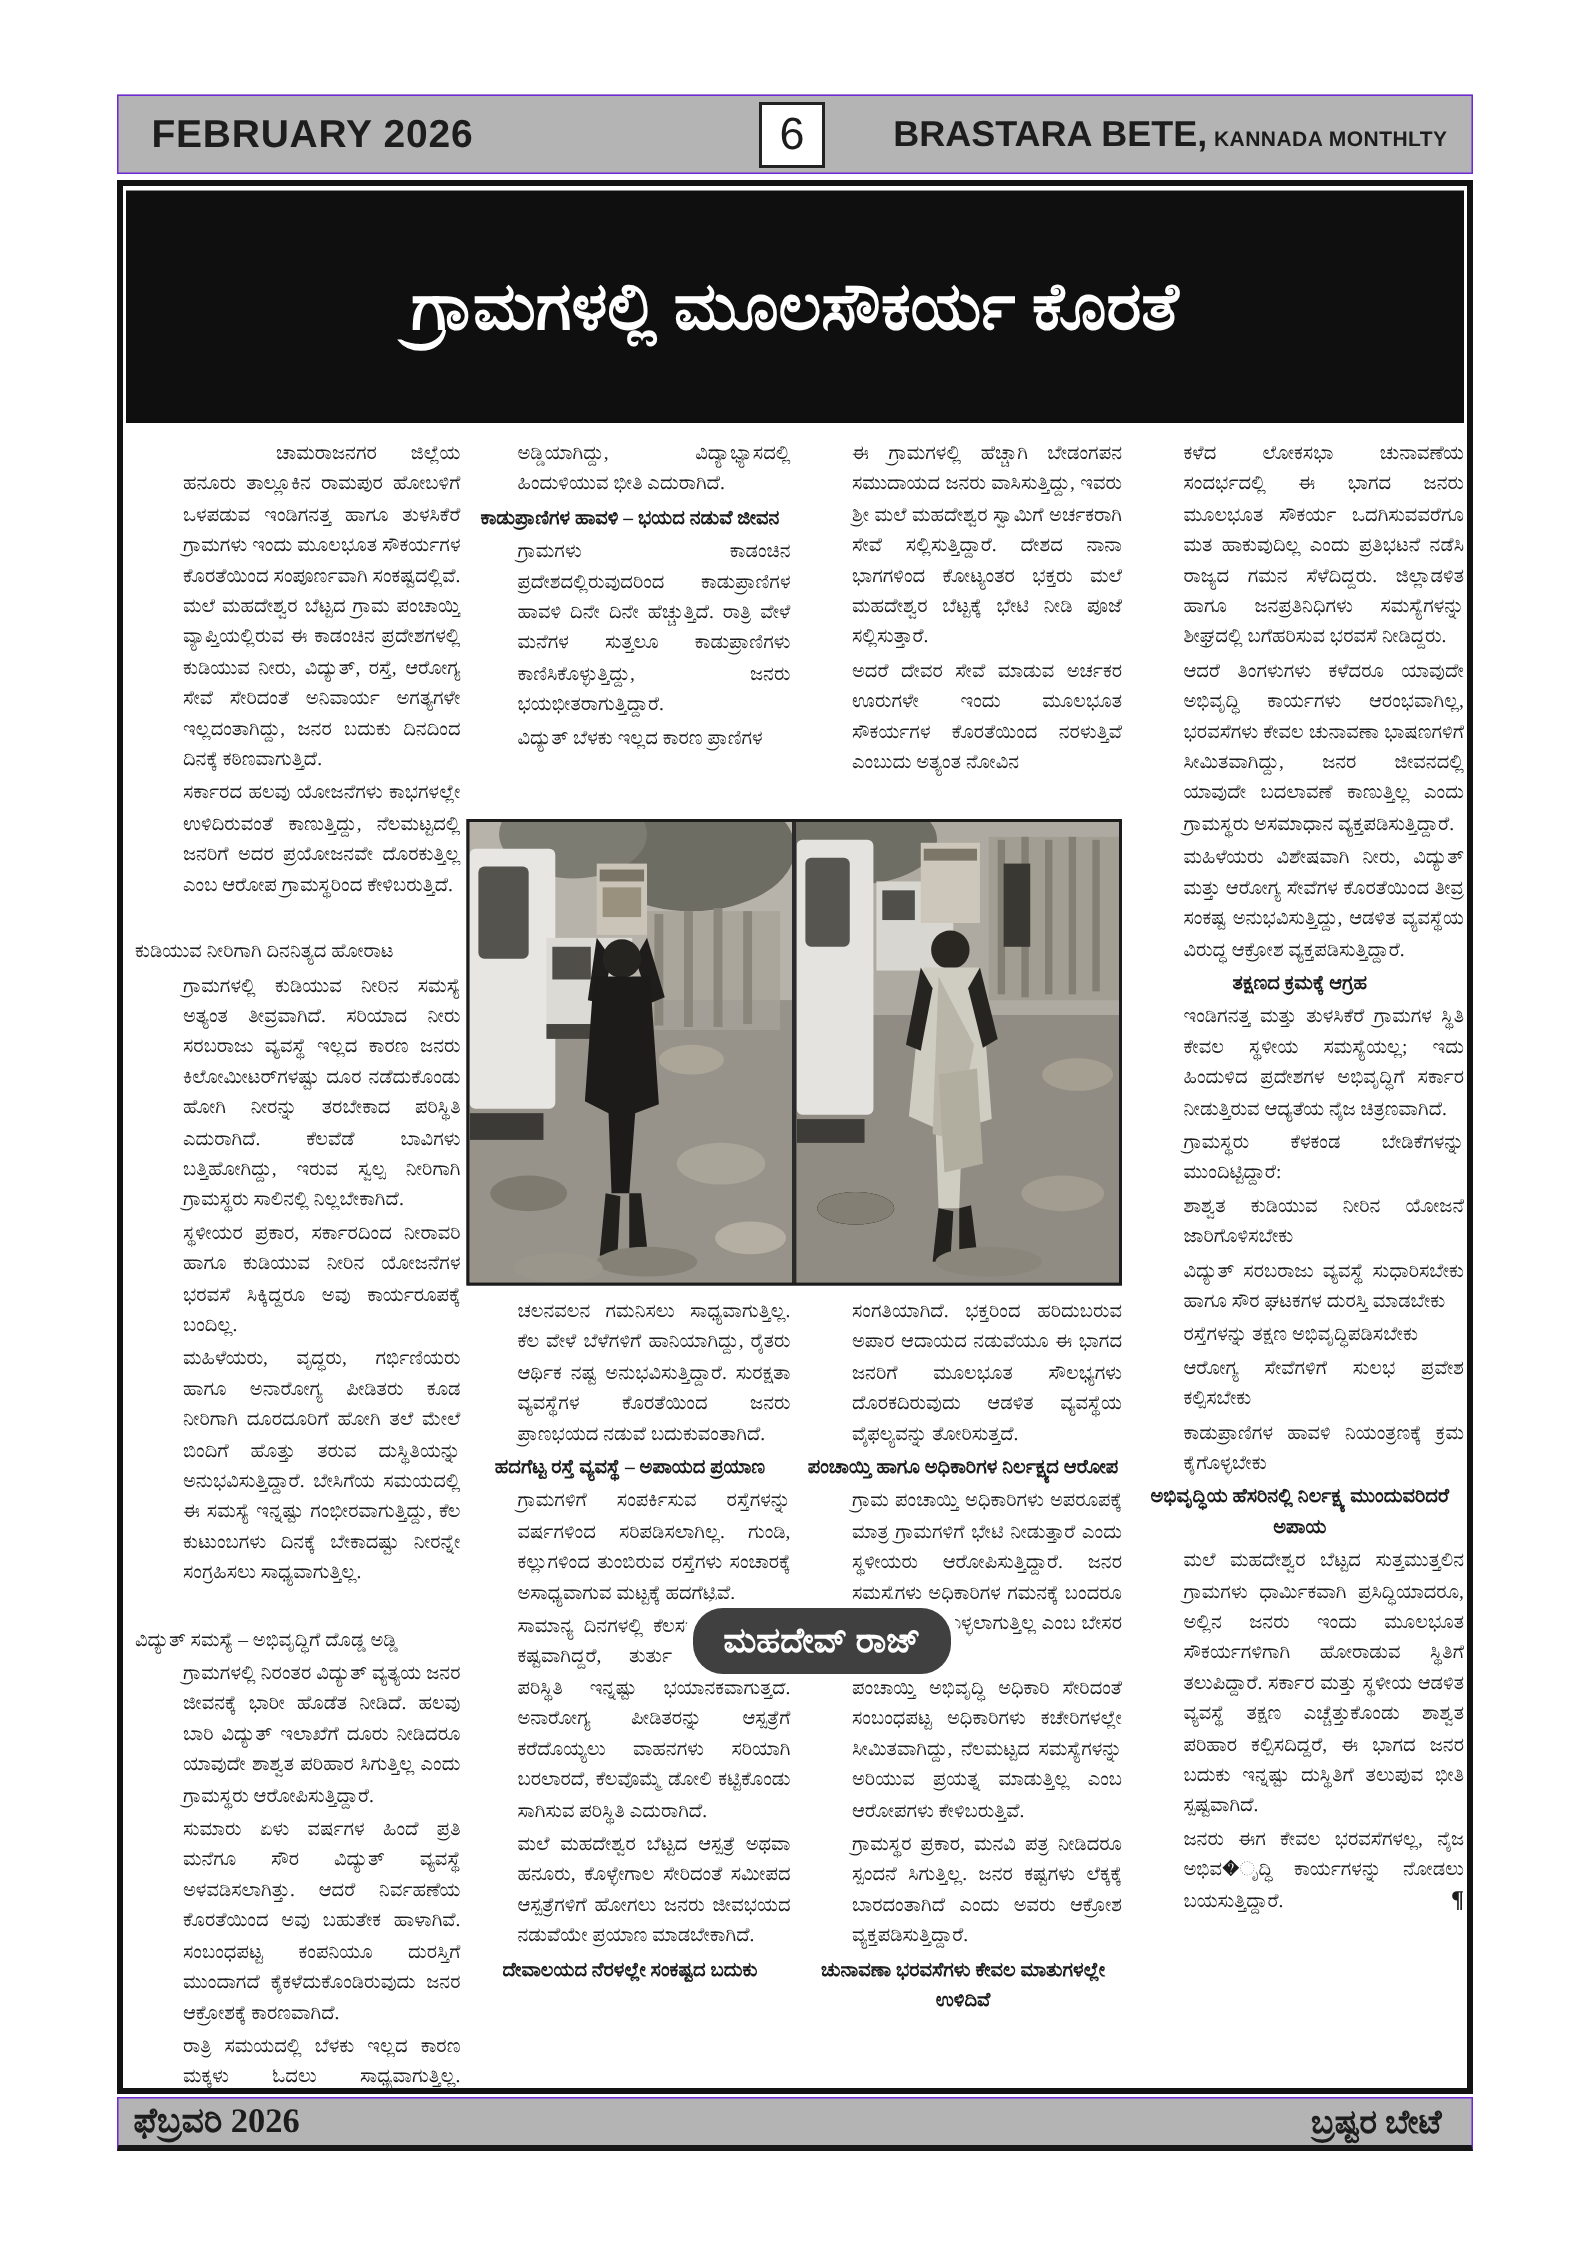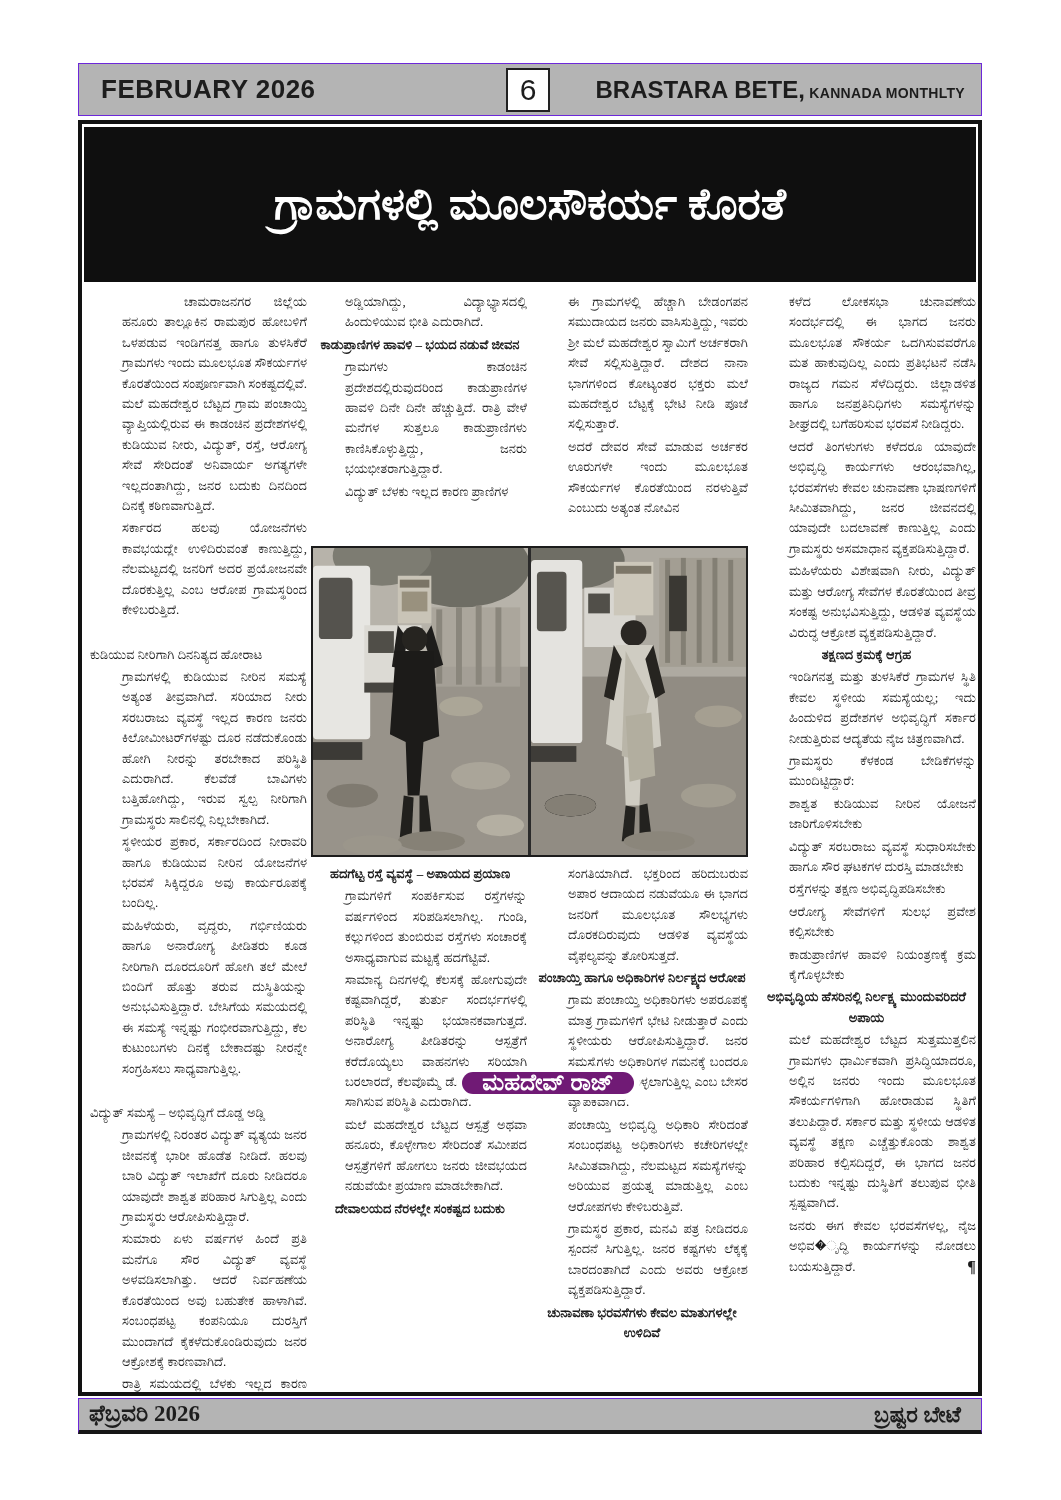--- a/index.html
+++ b/index.html
@@ -44,21 +44,21 @@
   #col3bot{left:536px;top:864px;width:212px;height:532px;}
   #col4{left:757px;top:292px;width:219px;height:1104px;}
 
   
   .photos{position:absolute;left:311px;top:546px;width:437px;height:311px;background:#2a2a2a;
           border:2px solid #1c1c1c;box-sizing:border-box;display:flex;gap:3px;}
   .photo{flex:1;background:#9a958d;position:relative;overflow:hidden;}
   .photo svg{display:block;width:100%;height:100%;}
 
   
-  .byline{position:absolute;left:462px;top:1072px;width:172px;height:22px;background:#701a75;
+  .byline{position:absolute;left:462px;top:1072px;width:172px;height:44px;background:#404040;
           border-radius:20px;box-shadow:0 0 0 6px #ffffff;display:flex;align-items:center;justify-content:center;
           color:#ffffff;font-weight:bold;font-size:23px;z-index:6;white-space:nowrap;overflow:hidden;}
 </style>
 </head>
 <body>
 
 <div class="page">
 
   <div class="bar header-bar">
     <div class="hdr-left">FEBRUARY 2026</div>
@@ -72,21 +72,21 @@
   </div>
 
   <div class="article-frame"></div>
 
   <div class="banner">
     <div class="hl">ಗ್ರಾಮಗಳಲ್ಲಿ ಮೂಲಸೌಕರ್ಯ ಕೊರತೆ</div>
   </div>
 
   <div class="col" id="col1">
     <p class="p-body p-ind">ಚಾಮರಾಜನಗರ ಜಿಲ್ಲೆಯ ಹನೂರು ತಾಲ್ಲೂಕಿನ ರಾಮಪುರ ಹೋಬಳಿಗೆ ಒಳಪಡುವ ಇಂಡಿಗನತ್ತ ಹಾಗೂ ತುಳಸಿಕೆರೆ ಗ್ರಾಮಗಳು ಇಂದು ಮೂಲಭೂತ ಸೌಕರ್ಯಗಳ ಕೊರತೆಯಿಂದ ಸಂಪೂರ್ಣವಾಗಿ ಸಂಕಷ್ಟದಲ್ಲಿವೆ. ಮಲೆ ಮಹದೇಶ್ವರ ಬೆಟ್ಟದ ಗ್ರಾಮ ಪಂಚಾಯ್ತಿ ವ್ಯಾಪ್ತಿಯಲ್ಲಿರುವ ಈ ಕಾಡಂಚಿನ ಪ್ರದೇಶಗಳಲ್ಲಿ ಕುಡಿಯುವ ನೀರು, ವಿದ್ಯುತ್, ರಸ್ತೆ, ಆರೋಗ್ಯ ಸೇವೆ ಸೇರಿದಂತೆ ಅನಿವಾರ್ಯ ಅಗತ್ಯಗಳೇ ಇಲ್ಲದಂತಾಗಿದ್ದು, ಜನರ ಬದುಕು ದಿನದಿಂದ ದಿನಕ್ಕೆ ಕಠಿಣವಾಗುತ್ತಿದೆ.</p>
-    <p class="p-body">ಸರ್ಕಾರದ ಹಲವು ಯೋಜನೆಗಳು ಕಾವಭಯದ್ಲೇ ಉಳಿದಿರುವಂತೆ ಕಾಣುತ್ತಿದ್ದು, ನೆಲಮಟ್ಟದಲ್ಲಿ ಜನರಿಗೆ ಅದರ ಪ್ರಯೋಜನವೇ ದೊರಕುತ್ತಿಲ್ಲ ಎಂಬ ಆರೋಪ ಗ್ರಾಮಸ್ಥರಿಂದ ಕೇಳಿಬರುತ್ತಿದೆ.</p>
+    <p class="p-body">ಸರ್ಕಾರದ ಹಲವು ಯೋಜನೆಗಳು ಕಾಭಗಳಲ್ಲೇ ಉಳಿದಿರುವಂತೆ ಕಾಣುತ್ತಿದ್ದು, ನೆಲಮಟ್ಟದಲ್ಲಿ ಜನರಿಗೆ ಅದರ ಪ್ರಯೋಜನವೇ ದೊರಕುತ್ತಿಲ್ಲ ಎಂಬ ಆರೋಪ ಗ್ರಾಮಸ್ಥರಿಂದ ಕೇಳಿಬರುತ್ತಿದೆ.</p>
     <p class="p-sub">ಕುಡಿಯುವ ನೀರಿಗಾಗಿ ದಿನನಿತ್ಯದ ಹೋರಾಟ</p>
     <p class="p-body">ಗ್ರಾಮಗಳಲ್ಲಿ ಕುಡಿಯುವ ನೀರಿನ ಸಮಸ್ಯೆ ಅತ್ಯಂತ ತೀವ್ರವಾಗಿದೆ. ಸರಿಯಾದ ನೀರು ಸರಬರಾಜು ವ್ಯವಸ್ಥೆ ಇಲ್ಲದ ಕಾರಣ ಜನರು ಕಿಲೋಮೀಟರ್‌ಗಳಷ್ಟು ದೂರ ನಡೆದುಕೊಂಡು ಹೋಗಿ ನೀರನ್ನು ತರಬೇಕಾದ ಪರಿಸ್ಥಿತಿ ಎದುರಾಗಿದೆ. ಕೆಲವೆಡೆ ಬಾವಿಗಳು ಬತ್ತಿಹೋಗಿದ್ದು, ಇರುವ ಸ್ವಲ್ಪ ನೀರಿಗಾಗಿ ಗ್ರಾಮಸ್ಥರು ಸಾಲಿನಲ್ಲಿ ನಿಲ್ಲಬೇಕಾಗಿದೆ.</p>
     <p class="p-body">ಸ್ಥಳೀಯರ ಪ್ರಕಾರ, ಸರ್ಕಾರದಿಂದ ನೀರಾವರಿ ಹಾಗೂ ಕುಡಿಯುವ ನೀರಿನ ಯೋಜನೆಗಳ ಭರವಸೆ ಸಿಕ್ಕಿದ್ದರೂ ಅವು ಕಾರ್ಯರೂಪಕ್ಕೆ ಬಂದಿಲ್ಲ.</p>
     <p class="p-body">ಮಹಿಳೆಯರು, ವೃದ್ಧರು, ಗರ್ಭಿಣಿಯರು ಹಾಗೂ ಅನಾರೋಗ್ಯ ಪೀಡಿತರು ಕೂಡ ನೀರಿಗಾಗಿ ದೂರದೂರಿಗೆ ಹೋಗಿ ತಲೆ ಮೇಲೆ ಬಿಂದಿಗೆ ಹೊತ್ತು ತರುವ ದುಸ್ಥಿತಿಯನ್ನು ಅನುಭವಿಸುತ್ತಿದ್ದಾರೆ. ಬೇಸಿಗೆಯ ಸಮಯದಲ್ಲಿ ಈ ಸಮಸ್ಯೆ ಇನ್ನಷ್ಟು ಗಂಭೀರವಾಗುತ್ತಿದ್ದು, ಕೆಲ ಕುಟುಂಬಗಳು ದಿನಕ್ಕೆ ಬೇಕಾದಷ್ಟು ನೀರನ್ನೇ ಸಂಗ್ರಹಿಸಲು ಸಾಧ್ಯವಾಗುತ್ತಿಲ್ಲ.</p>
     <p class="p-sub">ವಿದ್ಯುತ್ ಸಮಸ್ಯೆ – ಅಭಿವೃದ್ಧಿಗೆ ದೊಡ್ಡ ಅಡ್ಡಿ</p>
     <p class="p-body">ಗ್ರಾಮಗಳಲ್ಲಿ ನಿರಂತರ ವಿದ್ಯುತ್ ವ್ಯತ್ಯಯ ಜನರ ಜೀವನಕ್ಕೆ ಭಾರೀ ಹೊಡೆತ ನೀಡಿದೆ. ಹಲವು ಬಾರಿ ವಿದ್ಯುತ್ ಇಲಾಖೆಗೆ ದೂರು ನೀಡಿದರೂ ಯಾವುದೇ ಶಾಶ್ವತ ಪರಿಹಾರ ಸಿಗುತ್ತಿಲ್ಲ ಎಂದು ಗ್ರಾಮಸ್ಥರು ಆರೋಪಿಸುತ್ತಿದ್ದಾರೆ.</p>
     <p class="p-body">ಸುಮಾರು ಏಳು ವರ್ಷಗಳ ಹಿಂದೆ ಪ್ರತಿ ಮನೆಗೂ ಸೌರ ವಿದ್ಯುತ್ ವ್ಯವಸ್ಥೆ ಅಳವಡಿಸಲಾಗಿತ್ತು. ಆದರೆ ನಿರ್ವಹಣೆಯ ಕೊರತೆಯಿಂದ ಅವು ಬಹುತೇಕ ಹಾಳಾಗಿವೆ. ಸಂಬಂಧಪಟ್ಟ ಕಂಪನಿಯೂ ದುರಸ್ತಿಗೆ ಮುಂದಾಗದೆ ಕೈಕಳೆದುಕೊಂಡಿರುವುದು ಜನರ ಆಕ್ರೋಶಕ್ಕೆ ಕಾರಣವಾಗಿದೆ.</p>
     <p class="p-body">ರಾತ್ರಿ ಸಮಯದಲ್ಲಿ ಬೆಳಕು ಇಲ್ಲದ ಕಾರಣ ಮಕ್ಕಳು ಓದಲು ಸಾಧ್ಯವಾಗುತ್ತಿಲ್ಲ. ವಿದ್ಯಾರ್ಥಿಗಳ ವಿದ್ಯಾಭ್ಯಾಸಕ್ಕೆ ಇದು ದೊಡ್ಡ</p>
   </div>
 
@@ -167,20 +167,21 @@
         <ellipse cx="180" cy="250" rx="28" ry="12" fill="#a29d90"></ellipse>
         <ellipse cx="40" cy="260" rx="26" ry="11" fill="#84randomness7f75"></ellipse>
         <ellipse cx="40" cy="260" rx="26" ry="11" fill="#847f75"></ellipse>
         <ellipse cx="130" cy="296" rx="36" ry="10" fill="#8b867b"></ellipse>
         <ellipse cx="190" cy="170" rx="24" ry="11" fill="#a59f91"></ellipse>
       </svg>
     </div>
   </div>
 
   <div class="col" id="col2bot">
+    <p class="p-body">ಚಲನವಲನ ಗಮನಿಸಲು ಸಾಧ್ಯವಾಗುತ್ತಿಲ್ಲ. ಕೆಲ ವೇಳೆ ಬೆಳೆಗಳಿಗೆ ಹಾನಿಯಾಗಿದ್ದು, ರೈತರು ಆರ್ಥಿಕ ನಷ್ಟ ಅನುಭವಿಸುತ್ತಿದ್ದಾರೆ. ಸುರಕ್ಷತಾ ವ್ಯವಸ್ಥೆಗಳ ಕೊರತೆಯಿಂದ ಜನರು ಪ್ರಾಣಭಯದ ನಡುವೆ ಬದುಕುವಂತಾಗಿದೆ.</p>
     <p class="p-subc">ಹದಗೆಟ್ಟ ರಸ್ತೆ ವ್ಯವಸ್ಥೆ – ಅಪಾಯದ ಪ್ರಯಾಣ</p>
     <p class="p-body">ಗ್ರಾಮಗಳಿಗೆ ಸಂಪರ್ಕಿಸುವ ರಸ್ತೆಗಳನ್ನು ವರ್ಷಗಳಿಂದ ಸರಿಪಡಿಸಲಾಗಿಲ್ಲ. ಗುಂಡಿ, ಕಲ್ಲುಗಳಿಂದ ತುಂಬಿರುವ ರಸ್ತೆಗಳು ಸಂಚಾರಕ್ಕೆ ಅಸಾಧ್ಯವಾಗುವ ಮಟ್ಟಕ್ಕೆ ಹದಗೆಟ್ಟಿವೆ.</p>
     <p class="p-body">ಸಾಮಾನ್ಯ ದಿನಗಳಲ್ಲಿ ಕೆಲಸಕ್ಕೆ ಹೋಗುವುದೇ ಕಷ್ಟವಾಗಿದ್ದರೆ, ತುರ್ತು ಸಂದರ್ಭಗಳಲ್ಲಿ ಪರಿಸ್ಥಿತಿ ಇನ್ನಷ್ಟು ಭಯಾನಕವಾಗುತ್ತದೆ. ಅನಾರೋಗ್ಯ ಪೀಡಿತರನ್ನು ಆಸ್ಪತ್ರೆಗೆ ಕರೆದೊಯ್ಯಲು ವಾಹನಗಳು ಸರಿಯಾಗಿ ಬರಲಾರದೆ, ಕೆಲವೊಮ್ಮೆ ಡೋಲಿ ಕಟ್ಟಿಕೊಂಡು ಸಾಗಿಸುವ ಪರಿಸ್ಥಿತಿ ಎದುರಾಗಿದೆ.</p>
     <p class="p-body">ಮಲೆ ಮಹದೇಶ್ವರ ಬೆಟ್ಟದ ಆಸ್ಪತ್ರೆ ಅಥವಾ ಹನೂರು, ಕೊಳ್ಳೇಗಾಲ ಸೇರಿದಂತೆ ಸಮೀಪದ ಆಸ್ಪತ್ರೆಗಳಿಗೆ ಹೋಗಲು ಜನರು ಜೀವಭಯದ ನಡುವೆಯೇ ಪ್ರಯಾಣ ಮಾಡಬೇಕಾಗಿದೆ.</p>
     <p class="p-subc">ದೇವಾಲಯದ ನೆರಳಲ್ಲೇ ಸಂಕಷ್ಟದ ಬದುಕು</p>
   </div>
 
   <div class="col" id="col3bot">
     <p class="p-body">ಸಂಗತಿಯಾಗಿದೆ. ಭಕ್ತರಿಂದ ಹರಿದುಬರುವ ಅಪಾರ ಆದಾಯದ ನಡುವೆಯೂ ಈ ಭಾಗದ ಜನರಿಗೆ ಮೂಲಭೂತ ಸೌಲಭ್ಯಗಳು ದೊರಕದಿರುವುದು ಆಡಳಿತ ವ್ಯವಸ್ಥೆಯ ವೈಫಲ್ಯವನ್ನು ತೋರಿಸುತ್ತದೆ.</p>
     <p class="p-subc">ಪಂಚಾಯ್ತಿ ಹಾಗೂ ಅಧಿಕಾರಿಗಳ ನಿರ್ಲಕ್ಷ್ಯದ ಆರೋಪ</p>

